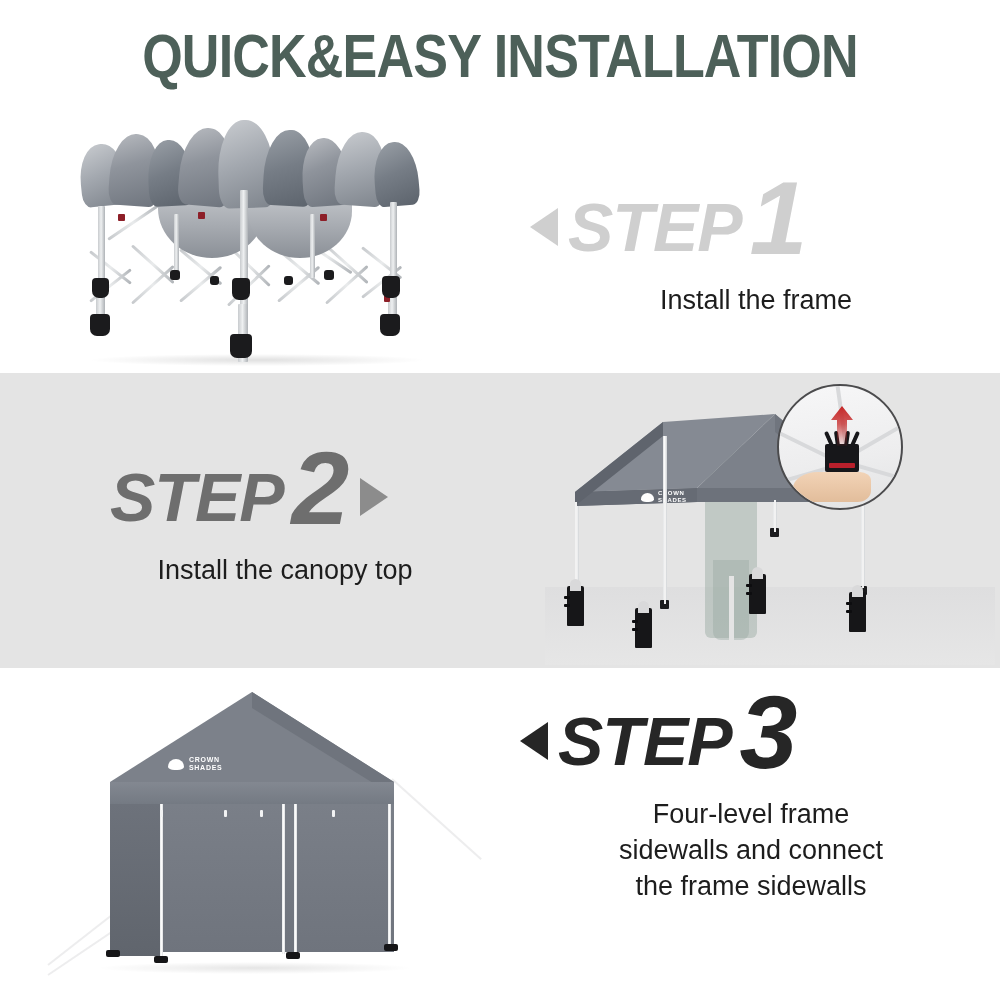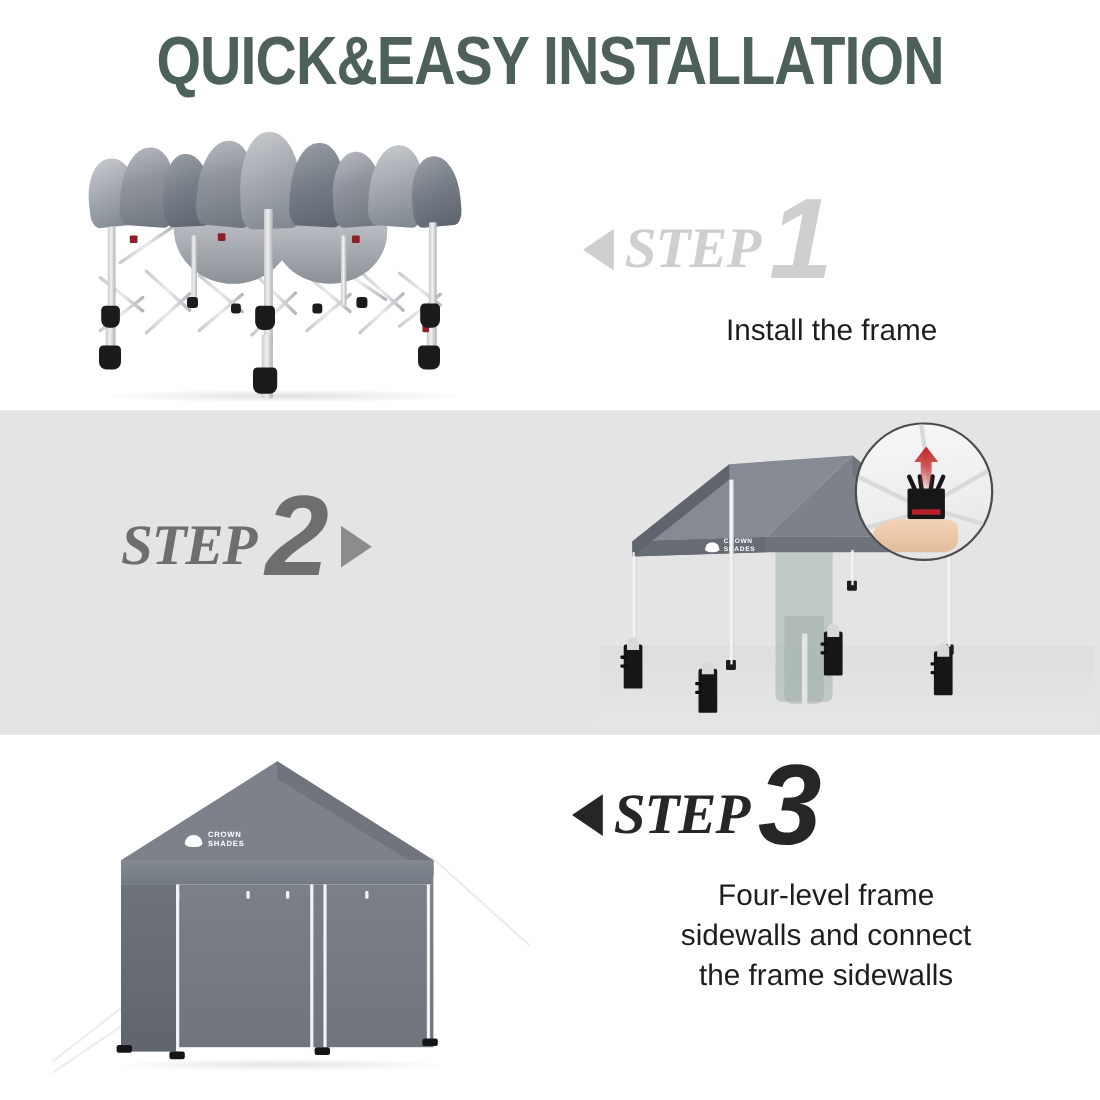--- a/index.html
+++ b/index.html
@@ -33,23 +33,22 @@
   }
 
   
   .step-block { position: absolute; }
   .step-head {
     display: flex; align-items: center; white-space: nowrap;
     font-family: "Liberation Sans", sans-serif;
   }
   .step-word {
     font-weight: 700; font-style: italic;
-    font-size: 52px; line-height: 62px;
+    font-size: 68px; line-height: 62px;
     letter-spacing: -1px;
-    font-family: Liberation Serif, serif;
   }
   .step-num {
     font-weight: 700; font-style: italic;
     font-size: 104px; line-height: 82px;
     letter-spacing: -3px;
     margin-left: 8px;
     position: relative; top: -9px;
   }
   .tri { width: 0; height: 0; flex: 0 0 auto; }
   .tri-left {
@@ -324,20 +323,21 @@
     </div>
     <div class="step-cap">Install the frame</div>
   </div>
 
   <div class="step-block" id="step2">
     <div class="step-head">
       <span class="step-word">STEP</span>
       <span class="step-num">2</span>
       <span class="tri tri-right"></span>
     </div>
+    <div class="step-cap">Install the canopy top</div>
   </div>
 
   <div class="photo" id="photo2">
     <div class="p2-ground"></div>
 
     <div class="person"></div>
     <div class="person-legs"></div>
     <div class="person-gap"></div>
 
     <svg width="450" height="285" style="position:absolute;left:0;top:0;">

